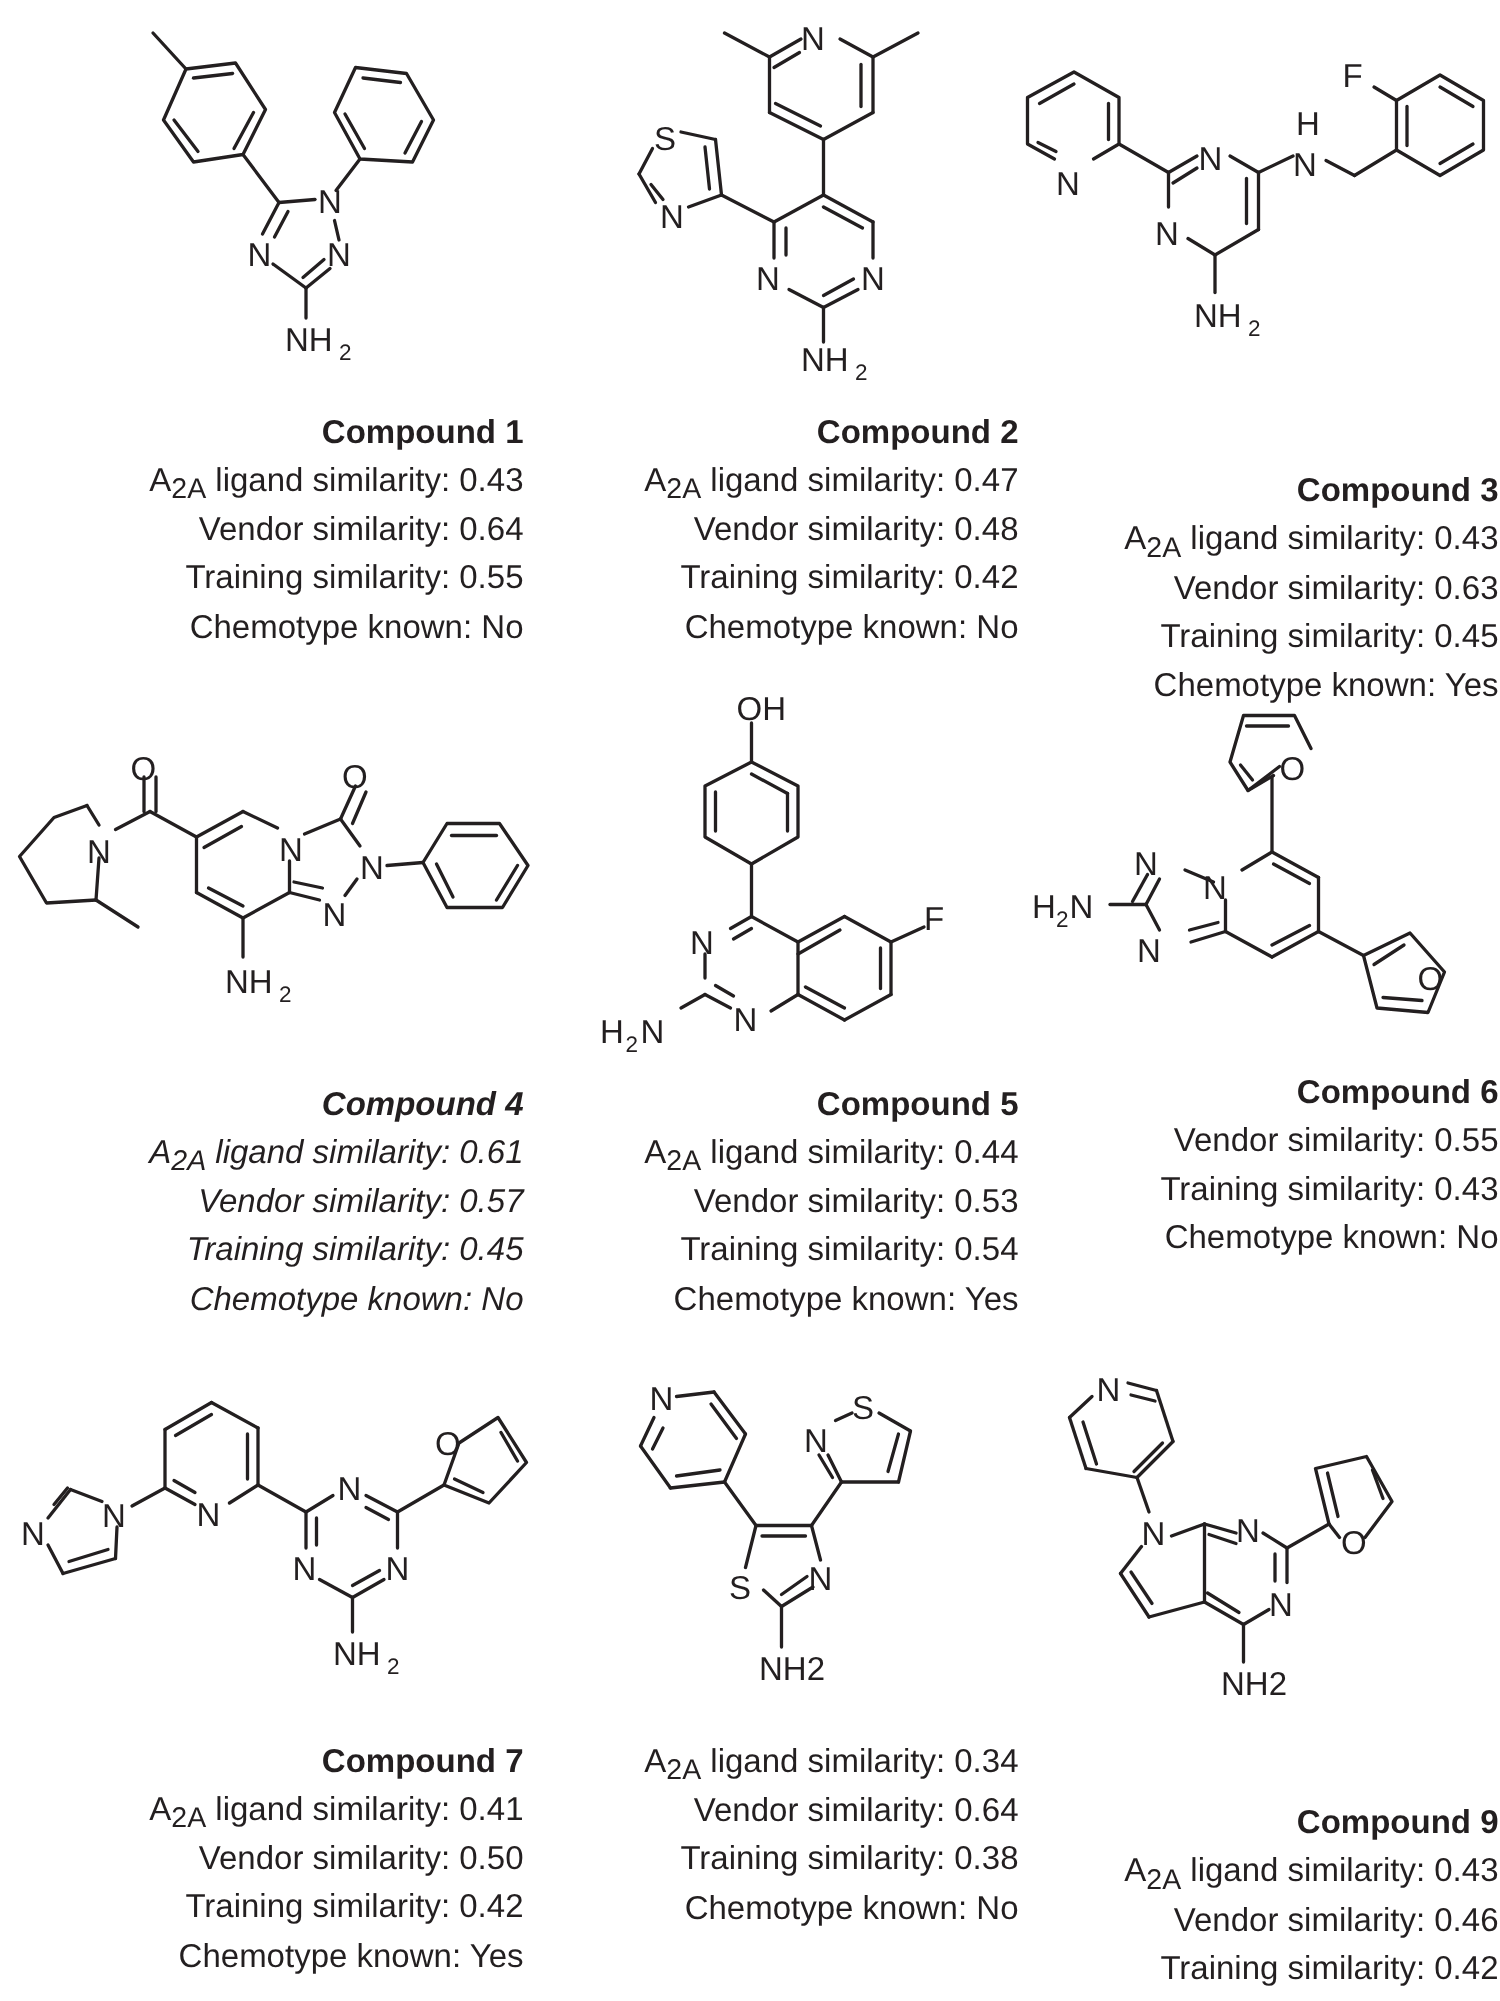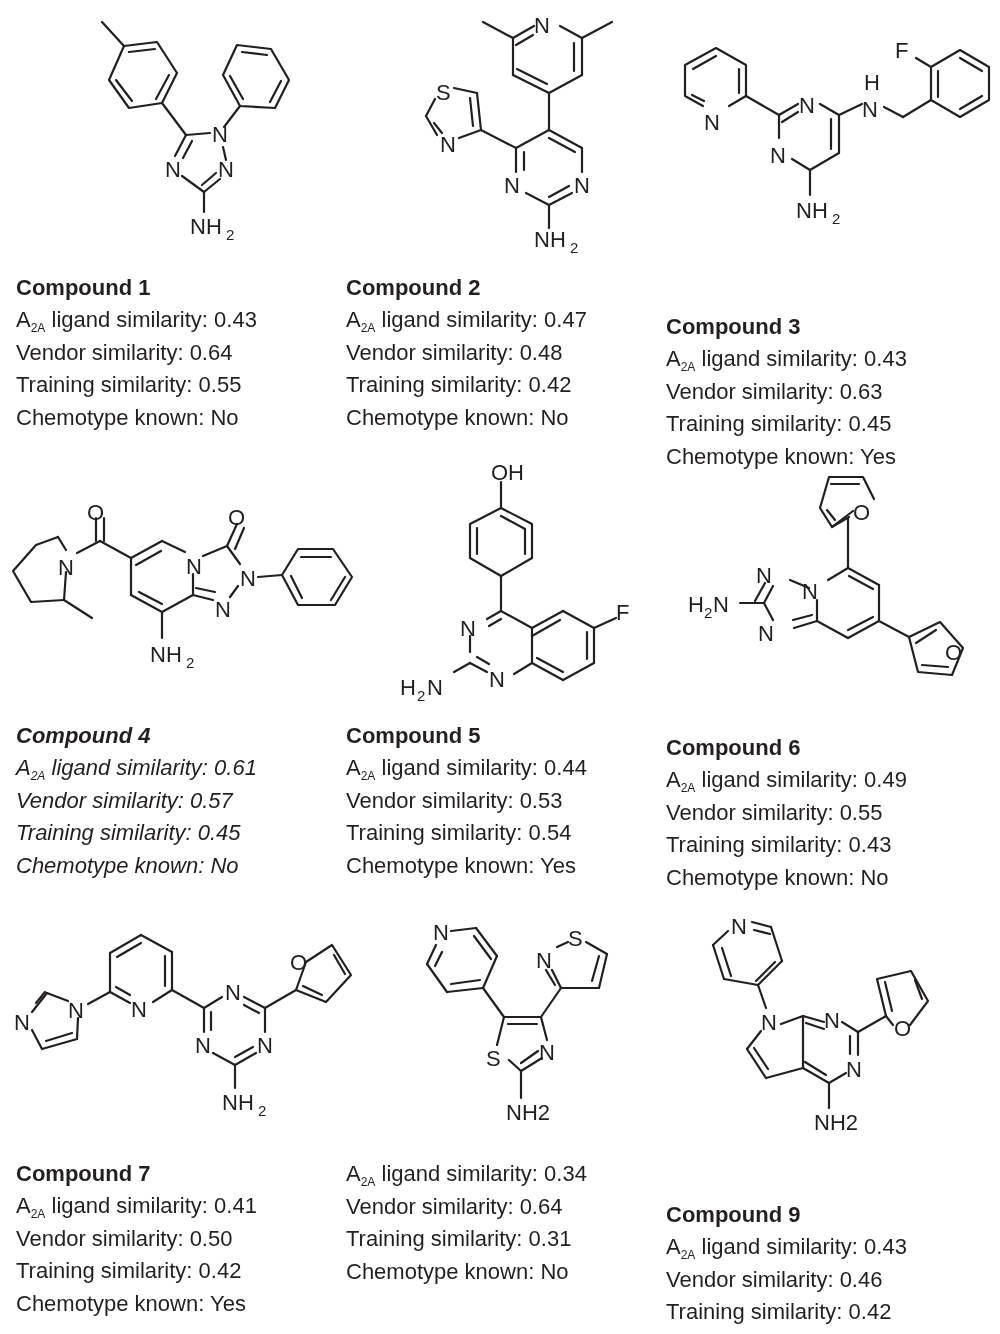--- a/index.html
+++ b/index.html
@@ -4,24 +4,24 @@
 <style>
   html, body { margin:0; padding:0; background:#ffffff; }
   body { width:1000px; height:1334px; position:relative; overflow:hidden;
          font-family:"Liberation Sans", sans-serif; color:#231f20; }
   .cell { position:absolute; width:333px; }
   .struct { position:absolute; left:0; top:0; width:333px; }
   .struct svg { display:block; }
   .struct line, .struct polyline, .struct polygon { stroke:#231f20; stroke-width:2.2; fill:none; stroke-linecap:round; stroke-linejoin:round; }
   .struct text { font-family:"Liberation Sans", sans-serif; font-size:22px; fill:#231f20; }
   .struct text.sub { font-size:15px; }
-  .info { position:absolute; left:0; width:333px; text-align:left; }
+  .info { position:absolute; left:0; width:333px; text-align:right; }
   .info .title { font-weight:bold; font-size:22px; line-height:32px; height:32px; }
   .info .row { font-size:22px; line-height:32.5px; height:32.5px; white-space:nowrap; }
-  .info .row sub { font-size:12px; vertical-align:-5px; line-height:0; }
+  .info .row sub { font-size:19px; vertical-align:-5px; line-height:0; }
 </style>
 </head>
 <body>
 
 <div class="cell" style="left:16px;top:0;">
   <div class="struct">
     <svg width="333" height="260" viewBox="0 0 333 260">
 
       <line x1="86" y1="22" x2="108" y2="46"></line>
 
@@ -299,23 +299,22 @@
       <text x="187" y="70">O</text>
       <text x="90" y="133">N</text>
       <text x="136" y="149">N</text>
       <text x="92" y="191">N</text>
       <text x="22" y="162">H</text>
       <text x="38" y="168" class="sub">2</text>
       <text x="47" y="162">N</text>
       <text x="279" y="210">O</text>
     </svg>
   </div>
-  <div class="info" style="top:282px;">
+  <div class="info" style="top:262px;">
     <div class="title">Compound 6</div>
-    <div class="row"><span>A</span><sub>2A</sub><span> ligand similarity: </span><span>0.49</span></div>
     <div class="row"><span>Vendor similarity: </span><span>0.55</span></div>
     <div class="row"><span>Training similarity: </span><span>0.43</span></div>
     <div class="row"><span>Chemotype known: </span><span>No</span></div>
   </div>
 </div>
 
 <div class="cell" style="left:16px;top:900px;">
   <div class="struct">
     <svg width="370" height="250" viewBox="0 0 370 250" style="margin-left:-16px;">
 
@@ -411,21 +410,21 @@
       <text x="190" y="68">N</text>
       <text x="222" y="46">S</text>
       <text x="140" y="166">S</text>
       <text x="193" y="160">N</text>
       <text x="160" y="220">NH2</text>
     </svg>
   </div>
   <div class="info" style="top:258px;">
     <div class="row"><span>A</span><sub>2A</sub><span> ligand similarity: </span><span>0.34</span></div>
     <div class="row"><span>Vendor similarity: </span><span>0.64</span></div>
-    <div class="row"><span>Training similarity: </span><span>0.31</span></div>
+    <div class="row"><span>Training similarity: </span><span>0.38</span></div>
     <div class="row"><span>Chemotype known: </span><span>No</span></div>
   </div>
 </div>
 
 <div class="cell" style="left:666px;top:900px;">
   <div class="struct">
     <svg width="333" height="250" viewBox="0 0 333 250">
 
       <line x1="86" y1="22" x2="105" y2="27"></line>
       <line x1="88" y1="30" x2="104" y2="34"></line>

